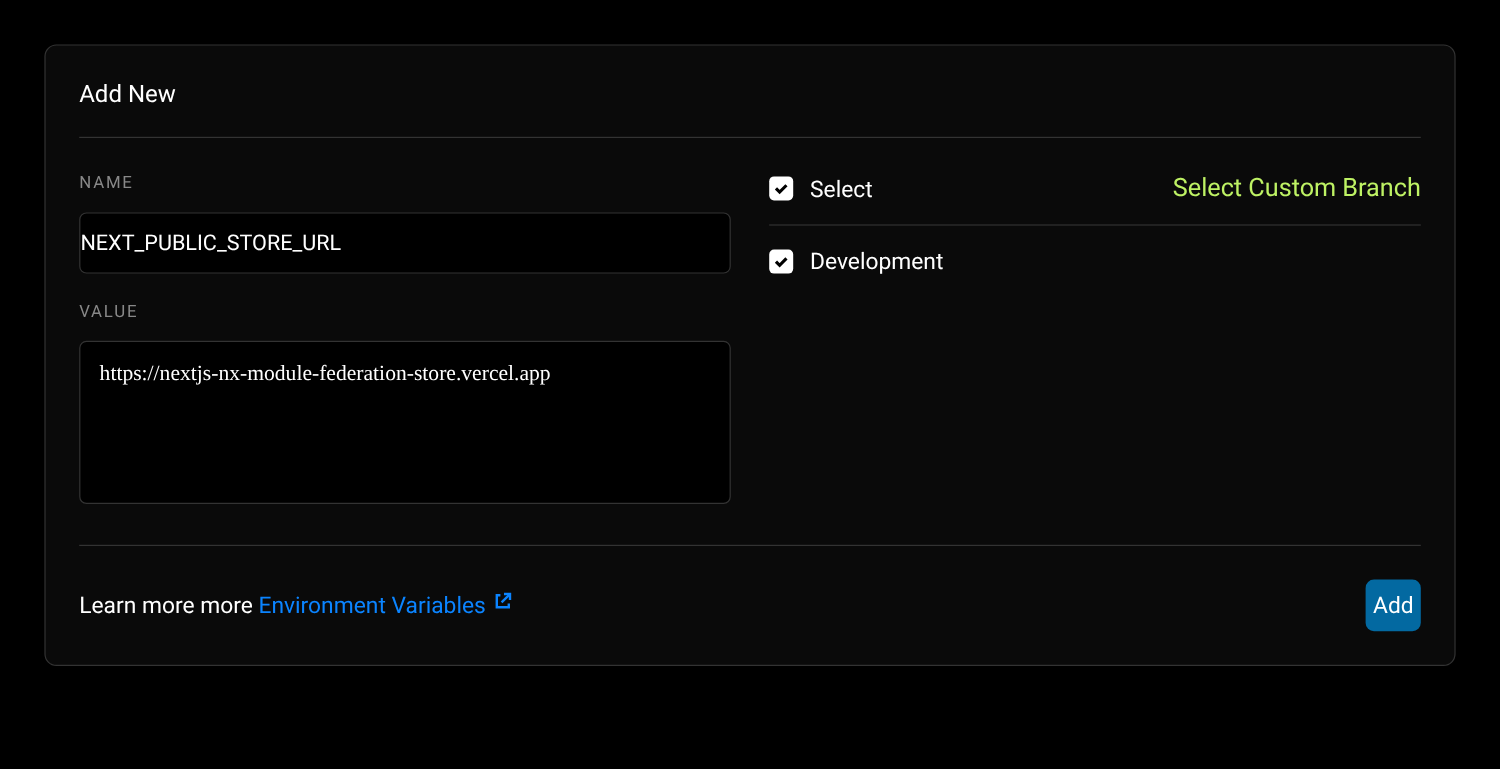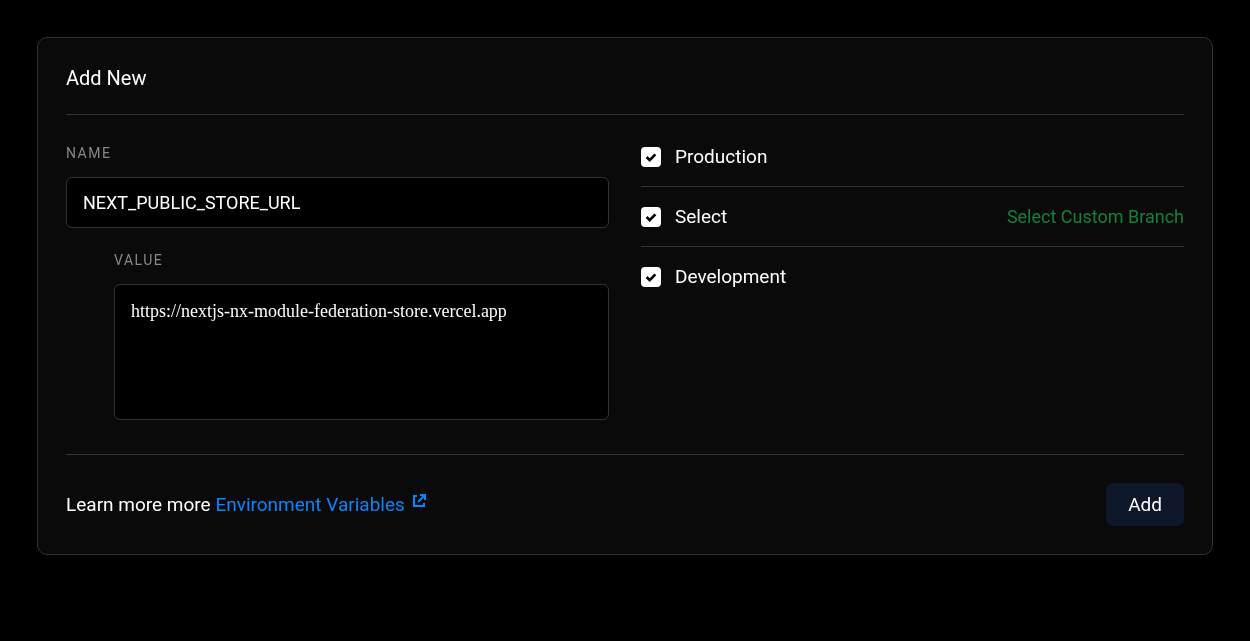--- a/index.html
+++ b/index.html
@@ -55,21 +55,21 @@
       font-weight: 400;
     }
     
     .text-input {
       width: 100%;
       background: #000;
       border: 1px solid #333;
       border-radius: 6px;
       color: #fff;
       font-size: 18px;
-      padding: 14px 16px;
+      padding: 14px 0;
       font-family: inherit;
       outline: none;
     }
     
     .textarea-input {
       width: 100%;
       background: #000;
       border: 1px solid #333;
       border-radius: 6px;
       color: #fff;
@@ -81,21 +81,20 @@
       height: 136px;
       line-height: 1.4;
     }
     
     .field-block {
       margin-bottom: 24px;
     }
     
     .field-block:last-child {
       margin-bottom: 0;
-      margin-left: 48px;
     }
     
     .env-row {
       display: flex;
       align-items: center;
       justify-content: space-between;
       padding: 18px 0;
       border-bottom: 1px solid #333;
     }
     
@@ -132,22 +131,22 @@
       stroke-width: 3;
       fill: none;
     }
     
     .env-label {
       color: #fff;
       font-size: 19px;
     }
     
     .branch-link {
-      color: #15803d;
-      font-size: 18px;
+      color: #bef264;
+      font-size: 21px;
       cursor: pointer;
     }
     
     .footer {
       display: flex;
       align-items: center;
       justify-content: space-between;
       padding-top: 28px;
     }
     
@@ -166,26 +165,26 @@
     
     .external-icon {
       width: 16px;
       height: 16px;
       stroke: #0b84ff;
       stroke-width: 2;
       fill: none;
     }
     
     .add-button {
-      background: #0f172a;
+      background: #0369a1;
       color: #fff;
       border: none;
       border-radius: 7px;
       font-size: 19px;
-      padding: 10px 22px;
+      padding: 10px 6px;
       cursor: pointer;
       font-family: inherit;
     }
   </style>
 </head>
 <body>
 
 <div class="card">
   <h2 class="card-title">Add New</h2>
 
@@ -200,30 +199,20 @@
       </div>
 
       <div class="field-block">
         <div class="section-label">VALUE</div>
         <textarea class="textarea-input" style="">https://nextjs-nx-module-federation-store.vercel.app</textarea>
       </div>
     </div>
 
     <div class="col">
 
-      <div class="env-row">
-        <div class="env-left">
-          <div class="checkbox">
-            <svg viewBox="0 0 16 16">
-                <polyline points="3,8 6.5,11.5 13,5"></polyline>
-              </svg>
-          </div>
-          <span class="env-label">Production</span>
-        </div>
-      </div>
 
       <div class="env-row">
         <div class="env-left">
           <div class="checkbox">
             <svg viewBox="0 0 16 16">
                 <polyline points="3,8 6.5,11.5 13,5"></polyline>
               </svg>
           </div>
           <span class="env-label">Select</span>
         </div>

